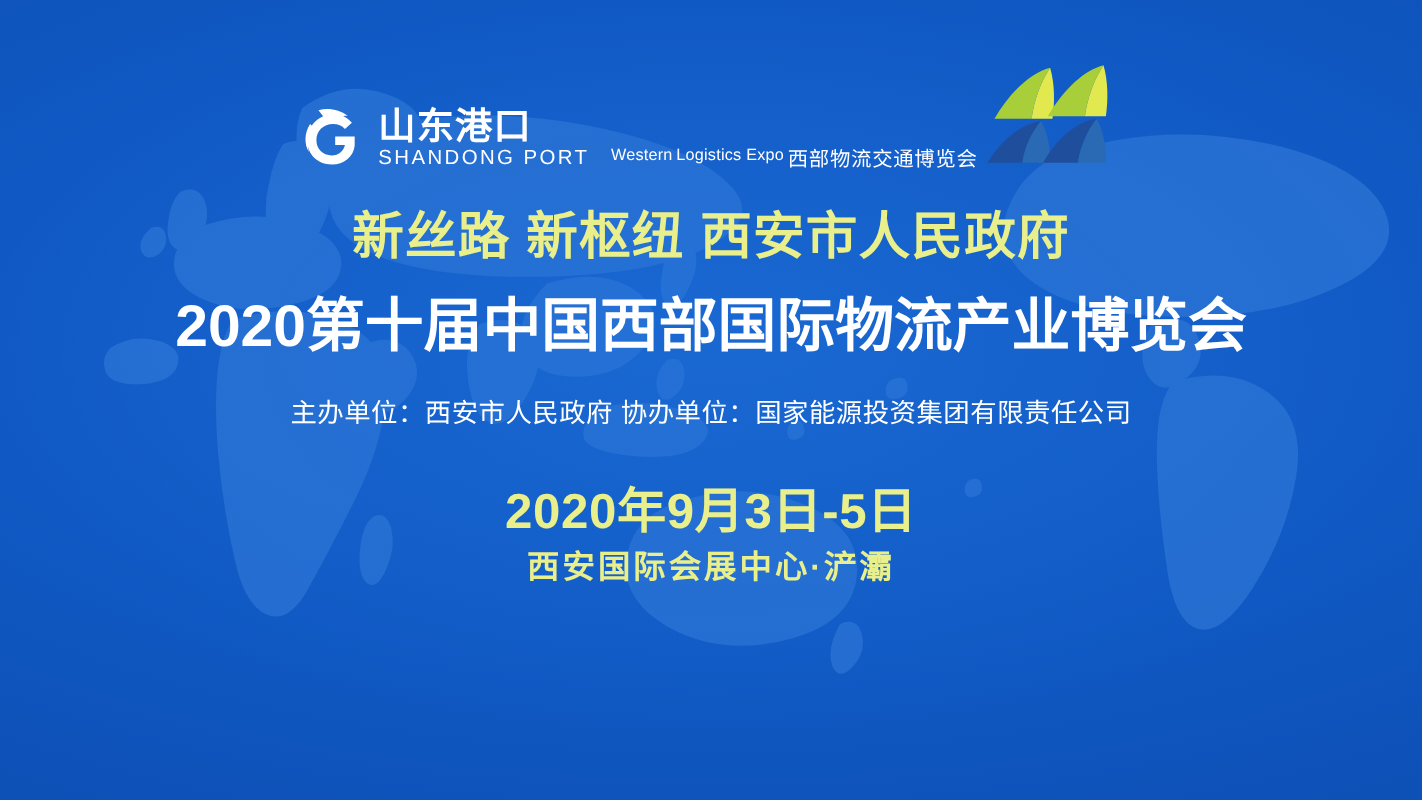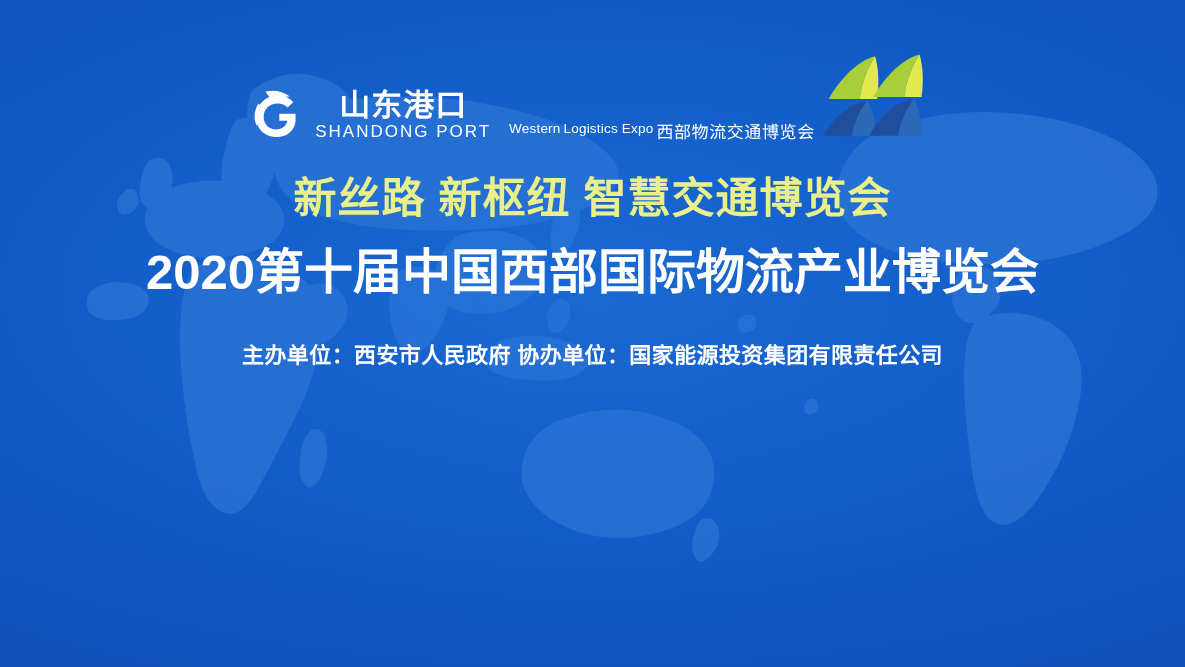--- a/index.html
+++ b/index.html
@@ -56,21 +56,20 @@
     display: flex;
     align-items: flex-end;
     justify-content: center;
     gap: 0;
   }
   .sdport {
     display: flex;
     align-items: center;
     gap: 9px;
     padding-bottom: 4px;
-    text-align: center;
   }
   .sdport-mark { width: 58px; height: 58px; display: block; flex: 0 0 auto; }
   .sdport-words { display: flex; flex-direction: column; gap: 2px; }
   .sdport-cn {
     color: #ffffff;
     font-size: 31px;
     font-weight: 700;
     letter-spacing: 1px;
     line-height: 1;
     white-space: nowrap;
@@ -139,24 +138,24 @@
     font-size: 46px;
     font-weight: 700;
     letter-spacing: 0px;
     line-height: 1.16;
     margin-top: 4px;
     white-space: nowrap;
   }
 
   
   .organizers {
-    margin-top: 36px;
+    margin-top: 25px;
     color: #ffffff;
     font-size: 22px;
-    font-weight: 700;
+    font-weight: 400;
     letter-spacing: 0.4px;
     text-align: center;
     white-space: nowrap;
   }
 
   
   .datewrap {
     margin-top: 46px;
     text-align: center;
   }
@@ -269,21 +268,25 @@
           <path d="M32 84 C34 70 40 58 48 48 C54 58 56 70 56 84 Z" fill="#2a6ab5"></path>
 
           <path d="M50 84 C62 62 80 48 96 46 C88 56 82 70 80 84 Z" fill="#1f4f9c"></path>
           <path d="M80 84 C82 70 88 56 96 46 C102 56 104 70 104 84 Z" fill="#2a6ab5"></path>
         </svg>
       </div>
 
     </div>
 
     <div class="headline">
-      <div class="line-slogan">新丝路  新枢纽  智慧交通博览会</div>
+      <div class="line-slogan">新丝路  新枢纽  西安市人民政府</div>
       <div class="line-main">2020第十届中国西部国际物流产业博览会</div>
     </div>
 
     <div class="organizers">主办单位：西安市人民政府 协办单位：国家能源投资集团有限责任公司</div>
 
+    <div class="datewrap">
+      <div class="date-line">2020年9月3日-5日</div>
+      <div class="venue-line">西安国际会展中心·浐灞</div>
+    </div>
 
   </div>
 </div>
 
 </body></html>

